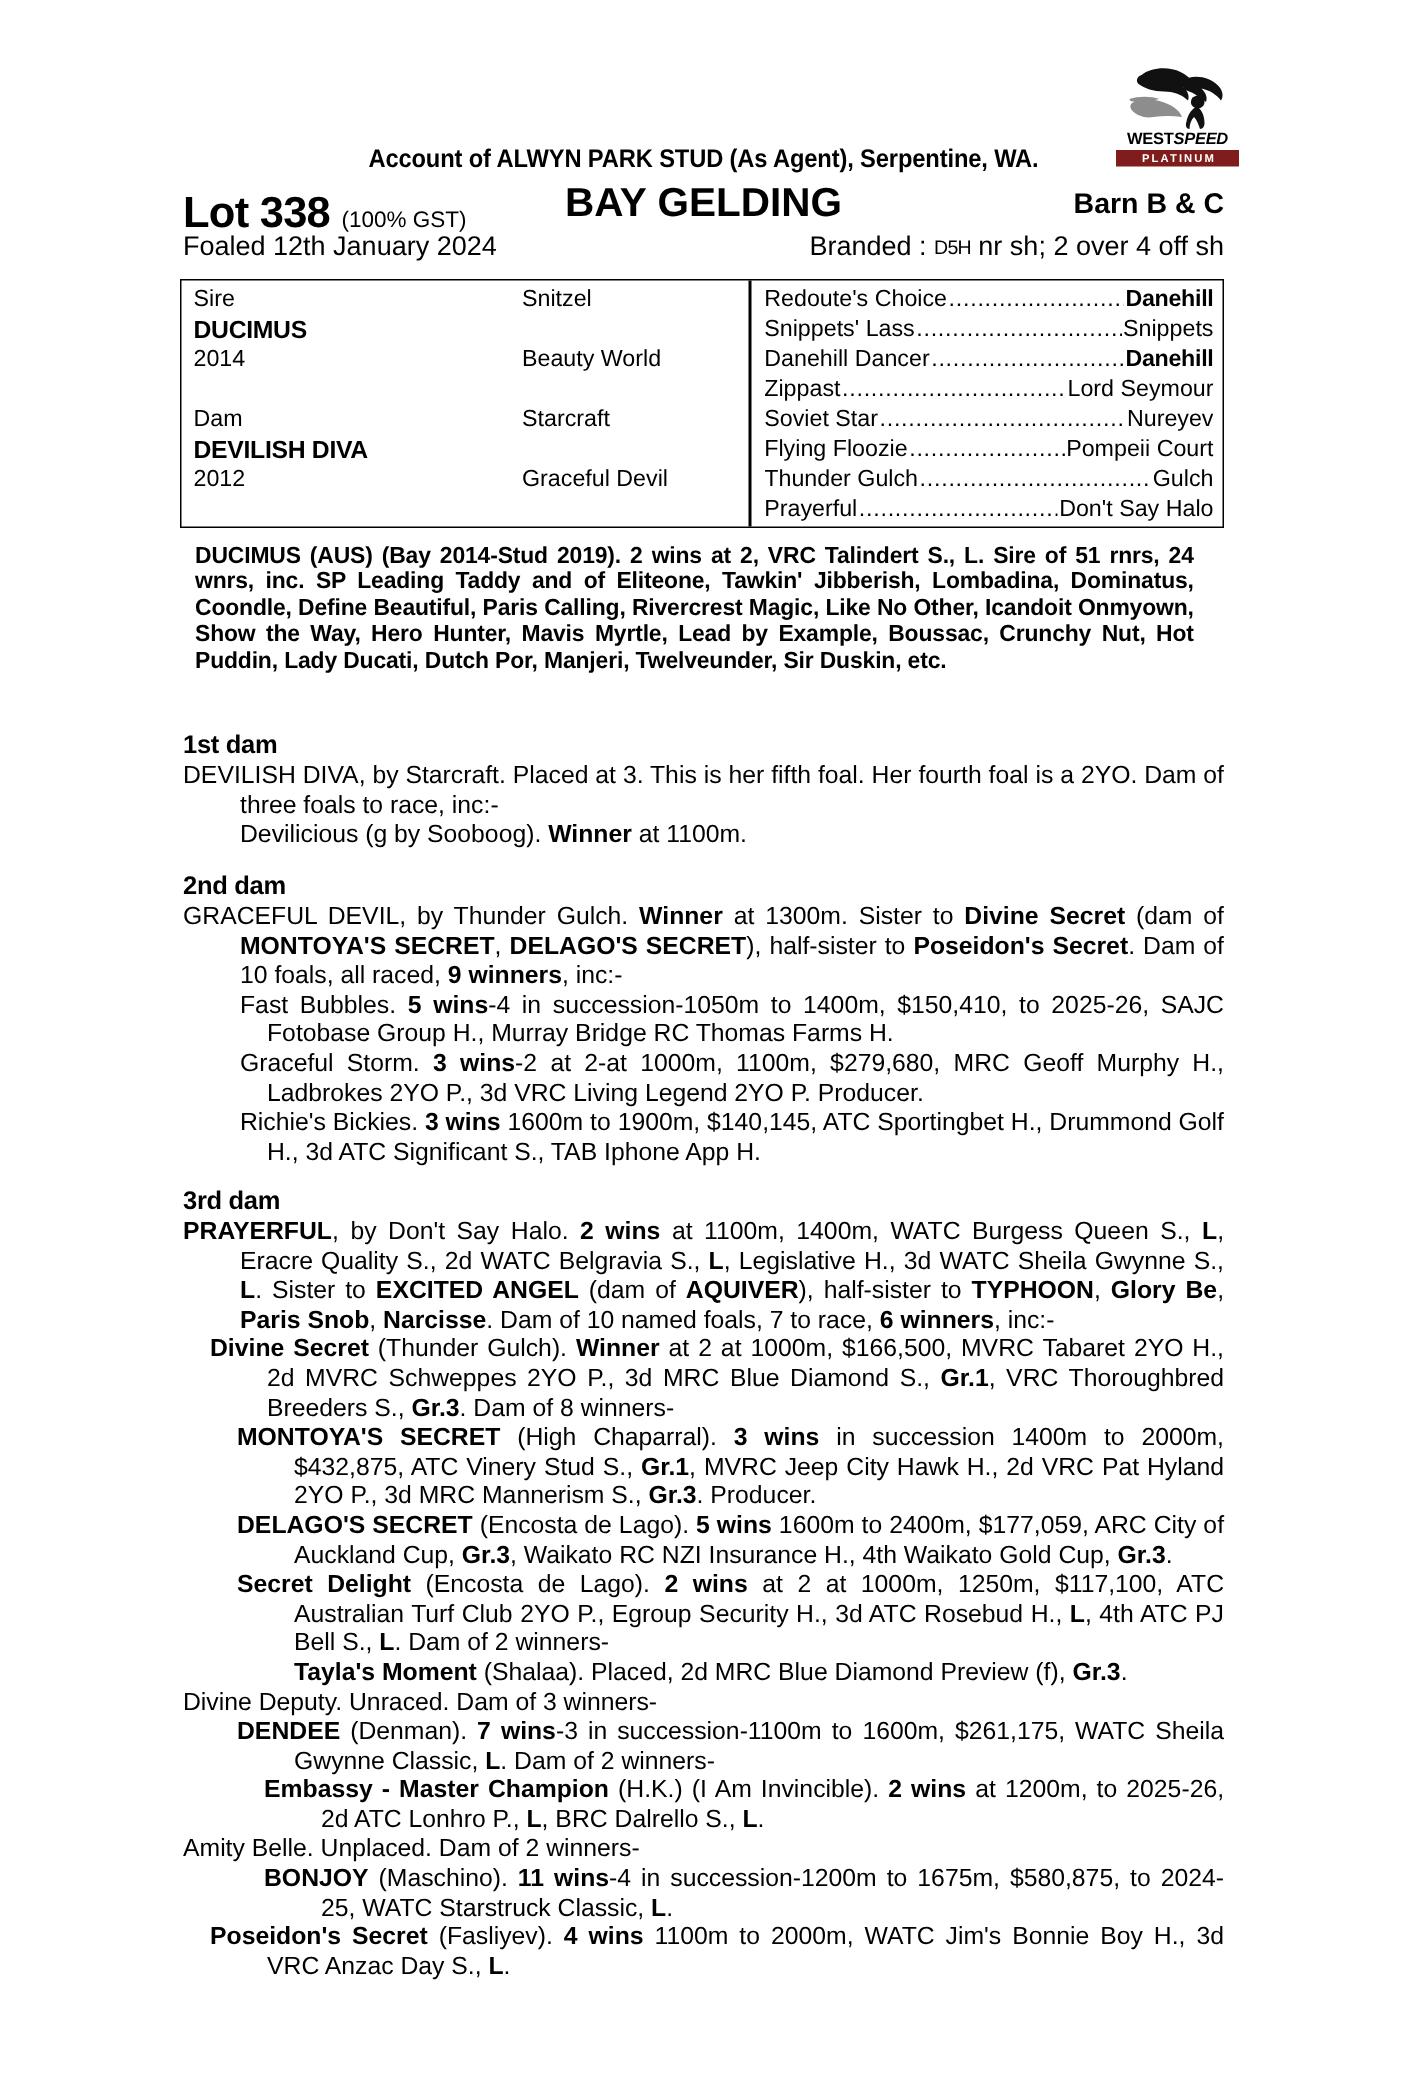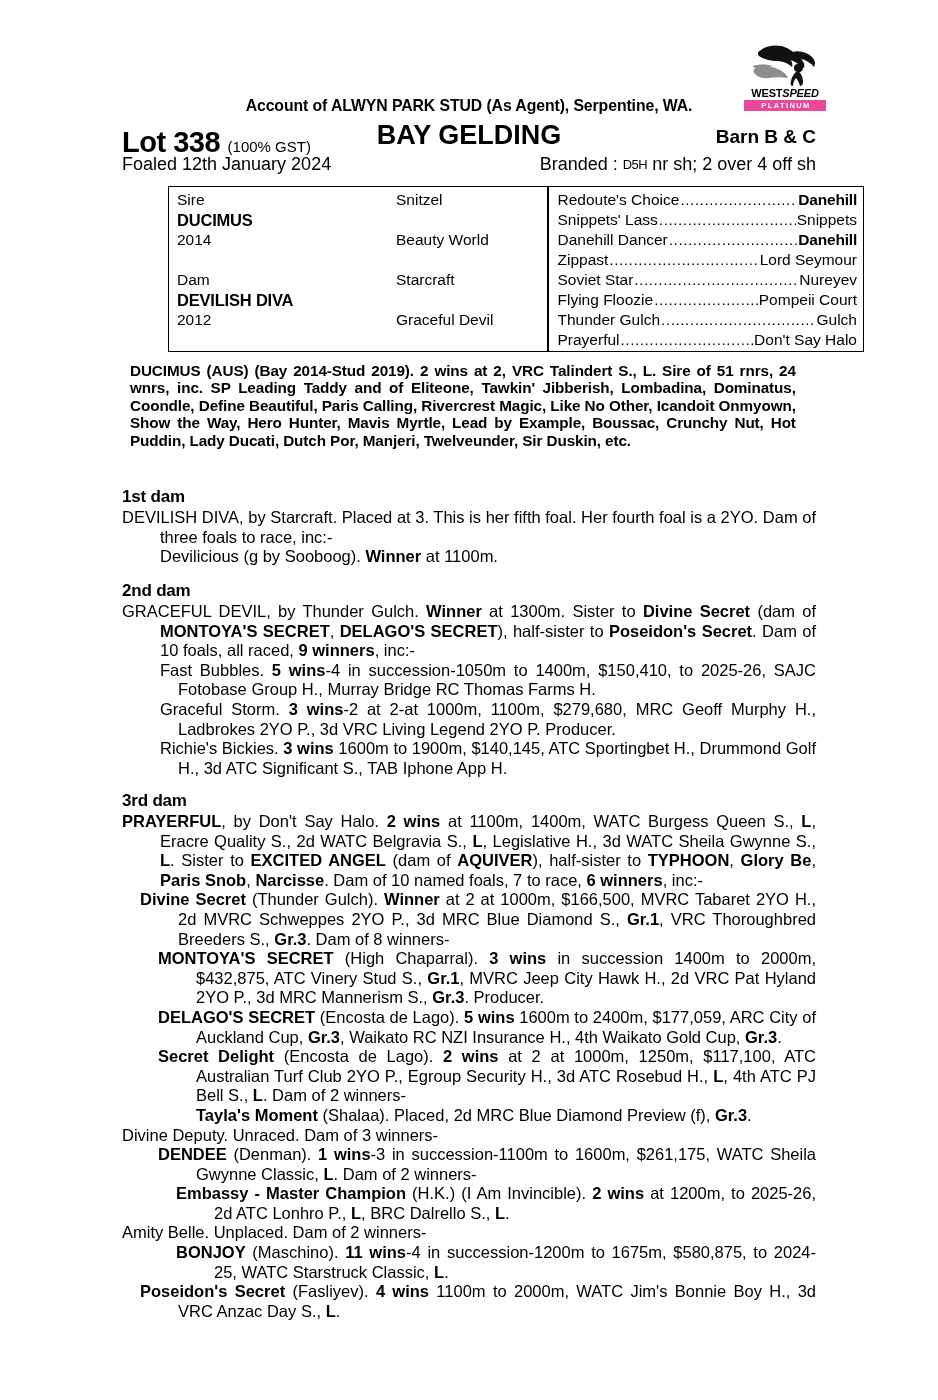--- a/index.html
+++ b/index.html
@@ -41,21 +41,21 @@
   .logo-word {
     font-size: 11px;
     font-weight: bold;
     letter-spacing: -0.2px;
     line-height: 12px;
     margin-top: -1px;
     white-space: nowrap;
   }
   .logo-word .it { font-style: italic; }
   .logo-plat {
-    background: #ec4899;
+    background: #7f1d1d;
     color: #fff;
     font-size: 7.5px;
     font-weight: bold;
     letter-spacing: 1.4px;
     line-height: 10px;
     margin-top: 1px;
     padding: 1px 0 0 2px;
   }
 
   
@@ -139,21 +139,20 @@
 
   
   .ped-table {
     position: absolute;
     top: 186px;
     left: 120px;
     width: 696px;
     height: 166px;
     border: 1.5px solid #000;
     box-sizing: border-box;
-    margin-left: 48px;
   }
   .ped-divider {
     position: absolute;
     left: 378px;
     top: 0;
     bottom: 0;
     width: 1.5px;
     background: #000;
   }
   .ped-left {
@@ -366,21 +365,21 @@
   <div class="dam-section" id="dam3">
     <div class="dam-head">3rd dam</div>
     <div class="dam-entries">
         <div class="entry h0"><b>PRAYERFUL</b>, by Don't Say Halo. <b>2 wins</b> at 1100m, 1400m, WATC Burgess Queen S., <b>L</b>, Eracre Quality S., 2d WATC Belgravia S., <b>L</b>, Legislative H., 3d WATC Sheila Gwynne S., <b>L</b>. Sister to <b>EXCITED ANGEL</b> (dam of <b>AQUIVER</b>), half-sister to <b>TYPHOON</b>, <b>Glory Be</b>, <b>Paris Snob</b>, <b>Narcisse</b>. Dam of 10 named foals, 7 to race, <b>6 winners</b>, inc:-</div>
         <div class="entry h1"><b>Divine Secret</b> (Thunder Gulch). <b>Winner</b> at 2 at 1000m, $166,500, MVRC Tabaret 2YO H., 2d MVRC Schweppes 2YO P., 3d MRC Blue Diamond S., <b>Gr.1</b>, VRC Thoroughbred Breeders S., <b>Gr.3</b>. Dam of 8 winners-</div>
         <div class="entry h2"><b>MONTOYA'S SECRET</b> (High Chaparral). <b>3 wins</b> in succession 1400m to 2000m, $432,875, ATC Vinery Stud S., <b>Gr.1</b>, MVRC Jeep City Hawk H., 2d VRC Pat Hyland 2YO P., 3d MRC Mannerism S., <b>Gr.3</b>. Producer.</div>
         <div class="entry h2"><b>DELAGO'S SECRET</b> (Encosta de Lago). <b>5 wins</b> 1600m to 2400m, $177,059, ARC City of Auckland Cup, <b>Gr.3</b>, Waikato RC NZI Insurance H., 4th Waikato Gold Cup, <b>Gr.3</b>.</div>
         <div class="entry h2"><b>Secret Delight</b> (Encosta de Lago). <b>2 wins</b> at 2 at 1000m, 1250m, $117,100, ATC Australian Turf Club 2YO P., Egroup Security H., 3d ATC Rosebud H., <b>L</b>, 4th ATC PJ Bell S., <b>L</b>. Dam of 2 winners-</div>
         <div class="entry nh3"><b>Tayla's Moment</b> (Shalaa). Placed, 2d MRC Blue Diamond Preview (f), <b>Gr.3</b>.</div>
         <div class="entry i0">Divine Deputy. Unraced. Dam of 3 winners-</div>
-        <div class="entry h2"><b>DENDEE</b> (Denman). <b>1 wins</b>-3 in succession-1100m to 1600m, $261,175, WATC Sheila Gwynne Classic, <b>L</b>. Dam of 2 winners-</div>
+        <div class="entry h2"><b>DENDEE</b> (Denman). <b>7 wins</b>-3 in succession-1100m to 1600m, $261,175, WATC Sheila Gwynne Classic, <b>L</b>. Dam of 2 winners-</div>
         <div class="entry h3"><b>Embassy - Master Champion</b> (H.K.) (I Am Invincible). <b>2 wins</b> at 1200m, to 2025-26, 2d ATC Lonhro P., <b>L</b>, BRC Dalrello S., <b>L</b>.</div>
         <div class="entry i0">Amity Belle. Unplaced. Dam of 2 winners-</div>
         <div class="entry h3"><b>BONJOY</b> (Maschino). <b>11 wins</b>-4 in succession-1200m to 1675m, $580,875, to 2024-25, WATC Starstruck Classic, <b>L</b>.</div>
         <div class="entry h1"><b>Poseidon's Secret</b> (Fasliyev). <b>4 wins</b> 1100m to 2000m, WATC Jim's Bonnie Boy H., 3d VRC Anzac Day S., <b>L</b>.</div>
       </div>
   </div>
 
 </div>
 
 </body></html>

